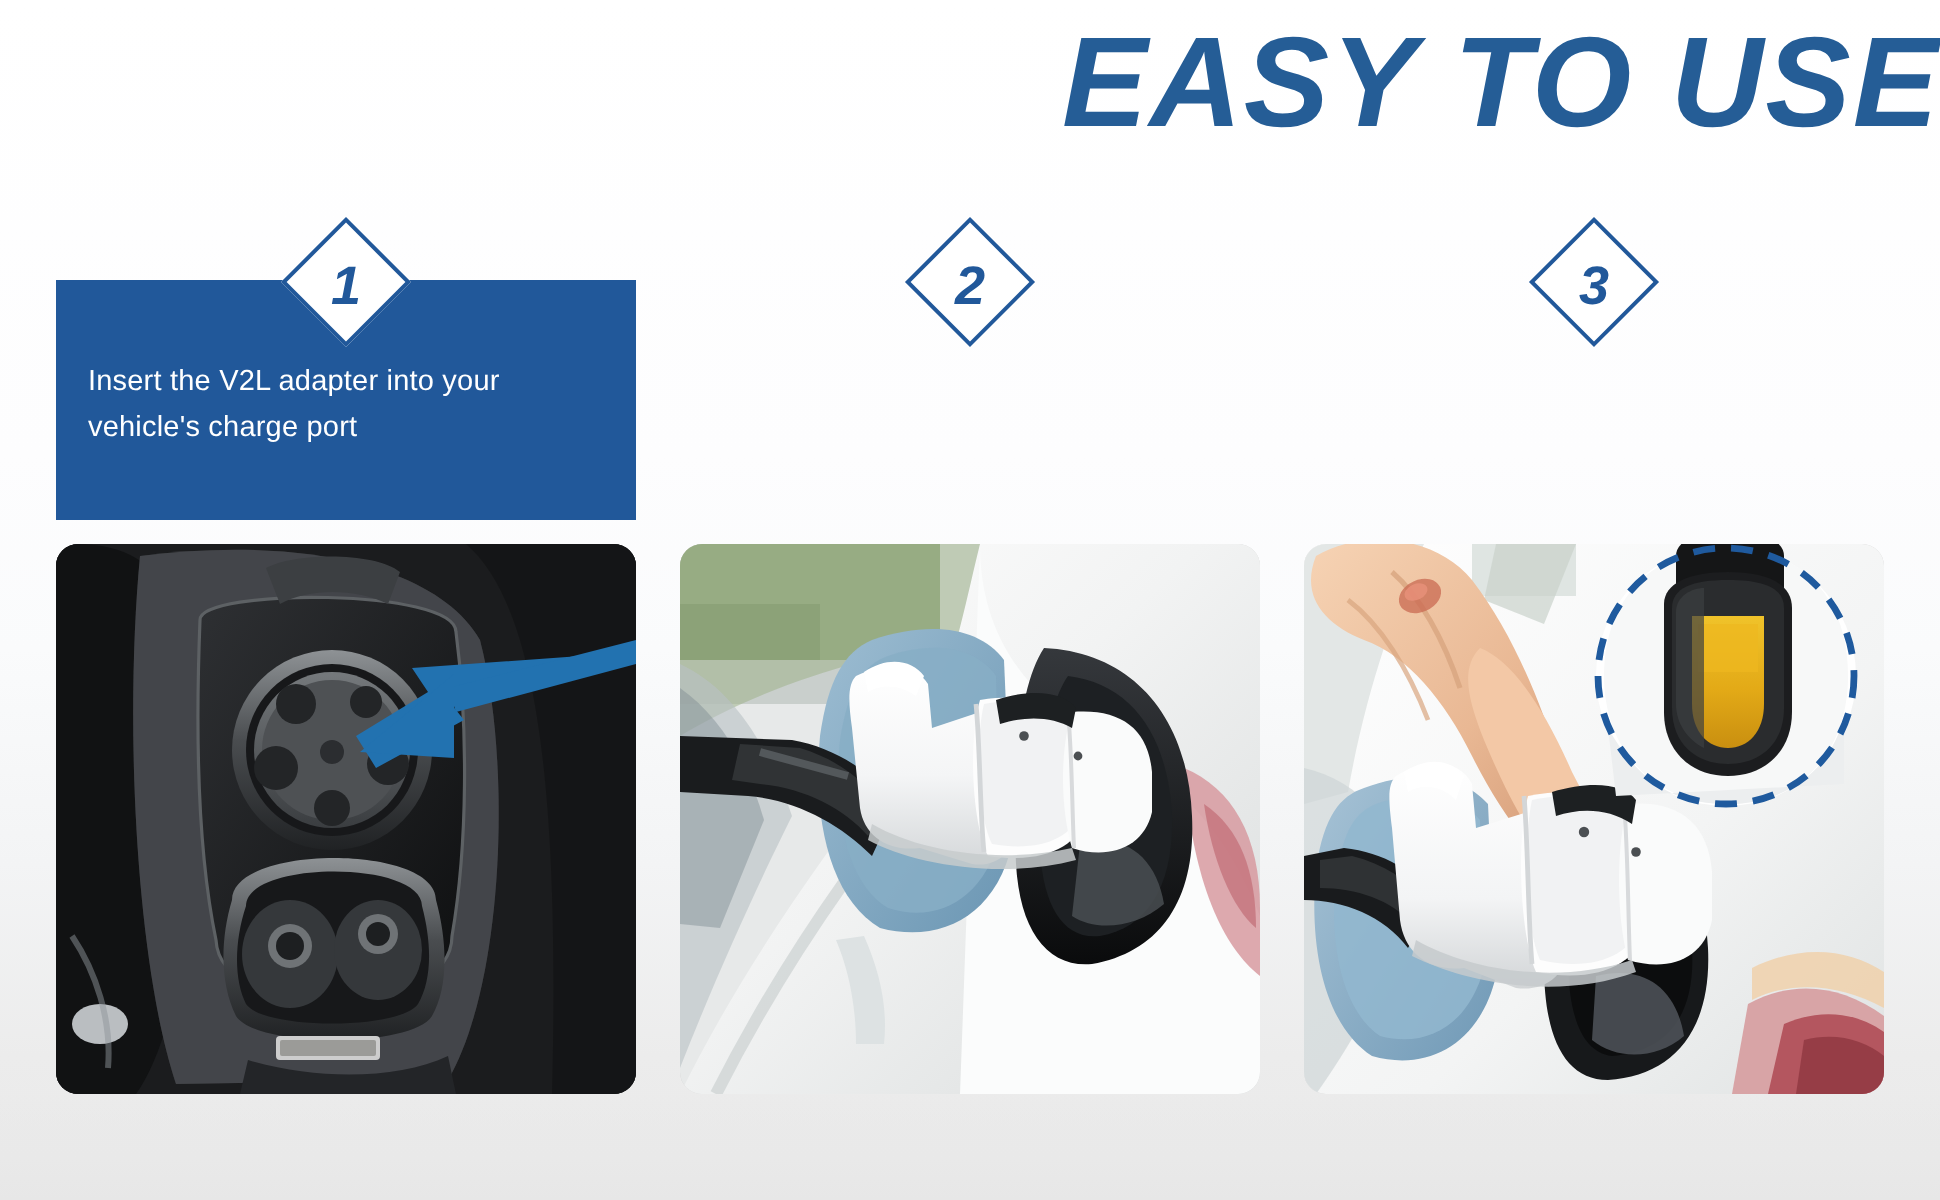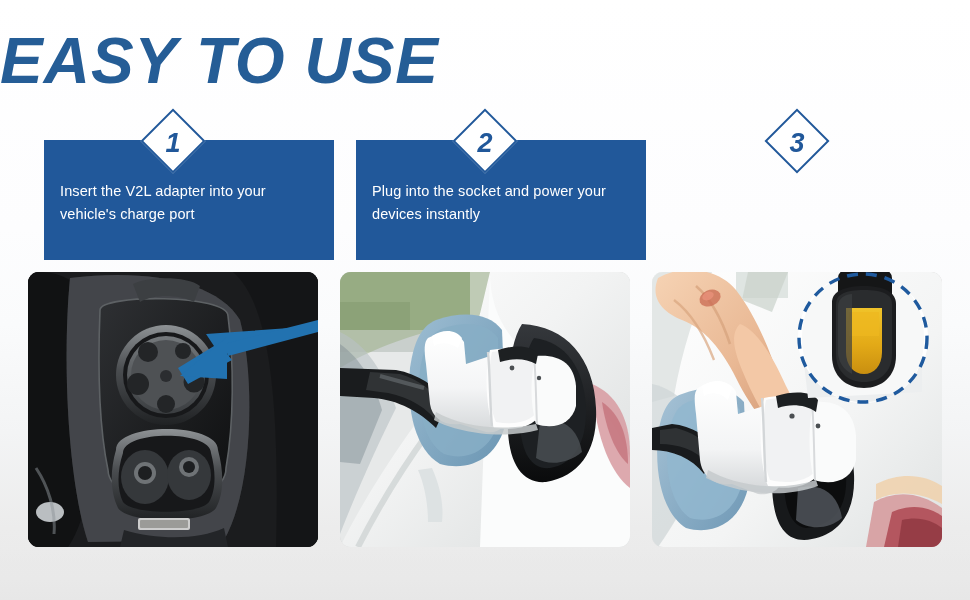--- a/index.html
+++ b/index.html
@@ -25,23 +25,23 @@
        #f3f4f5 72%,
        #ececec 88%,
        #e9e9e9 100%);
     overflow: hidden;
   }
 
   
   .title-wrap {
     position: absolute;
     left: 0;
-    top: 26px;
+    top: 6px;
     width: 970px;
-    text-align: left;
+    text-align: right;
   }
   .title {
     display: inline-block;
     font-family: "Liberation Sans", sans-serif;
     font-style: italic;
     font-weight: bold;
     font-size: 64px;
     line-height: 70px;
     letter-spacing: 1px;
     color: #255d96;
@@ -60,21 +60,21 @@
   }
   .col {
     position: relative;
     width: 290px;
     height: 430px;
   }
 
   
   .card {
     position: absolute;
-    left: 16px;
+    left: 0;
     top: 22px;
     width: 290px;
     height: 120px;
     background: #21589a;
     box-sizing: border-box;
     padding: 0 16px;
     display: flex;
     align-items: center;
   }
   .card-text {
@@ -230,23 +230,20 @@
             <path d="M290 54 L 196 78 L 204 88 L 160 112 L 150 96 L 186 74 L 178 62 Z" fill="#2272b0"></path>
           </g>
           <path d="M196 72 L 290 48 L 290 60 L 200 84 Z" fill="#2272b0"></path>
           <path d="M199 65 L 199 107 L 152 104 Z" fill="#2272b0"></path>
         </svg>
       </div>
     </div>
 
     <div class="col">
 
-      <div class="card">
-        <div class="card-text">Plug into the socket and power your devices instantly</div>
-      </div>
       <div class="badge"></div>
       <div class="badge-num">2</div>
 
       <div class="photo">
         <svg width="290" height="275" viewBox="0 0 290 275" xmlns="http://www.w3.org/2000/svg">
           <defs>
             <linearGradient id="p2car" x1="0" y1="0" x2="1" y2="1">
               <stop offset="0%" stop-color="#ffffff"></stop>
               <stop offset="45%" stop-color="#f2f3f3"></stop>
               <stop offset="100%" stop-color="#d9dcdc"></stop>

